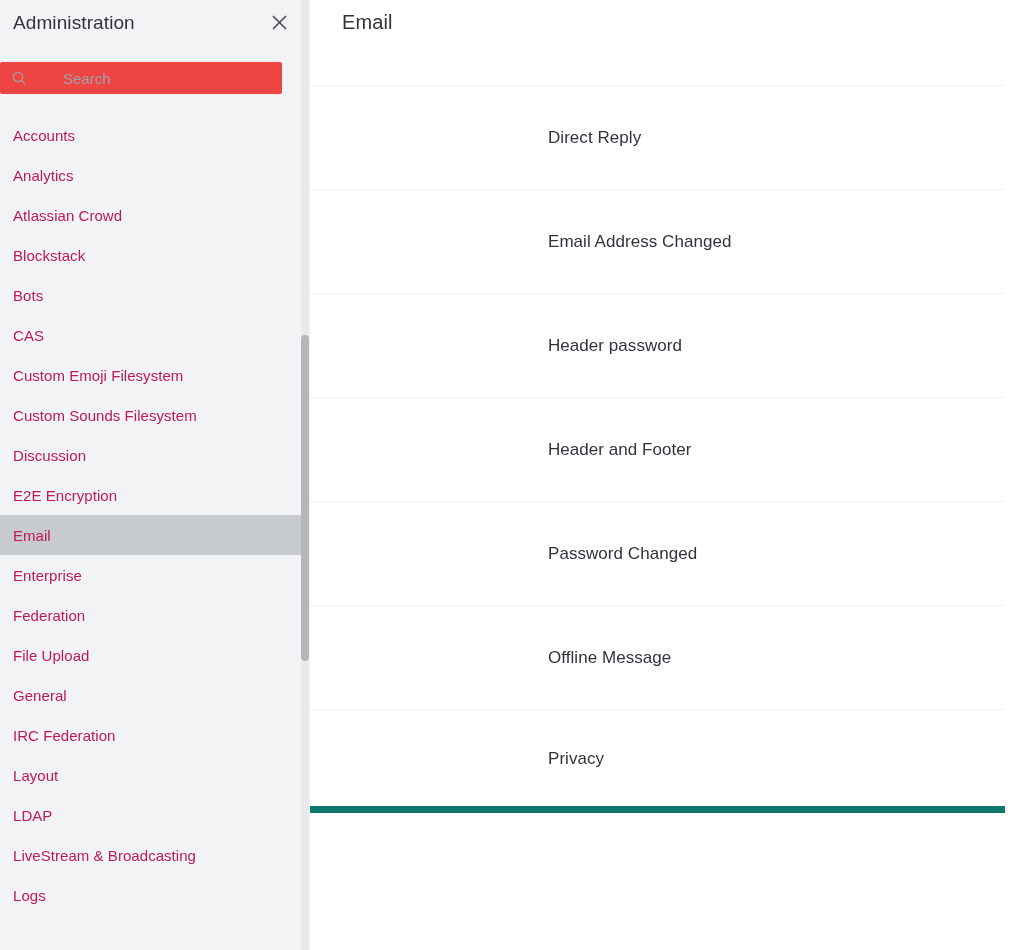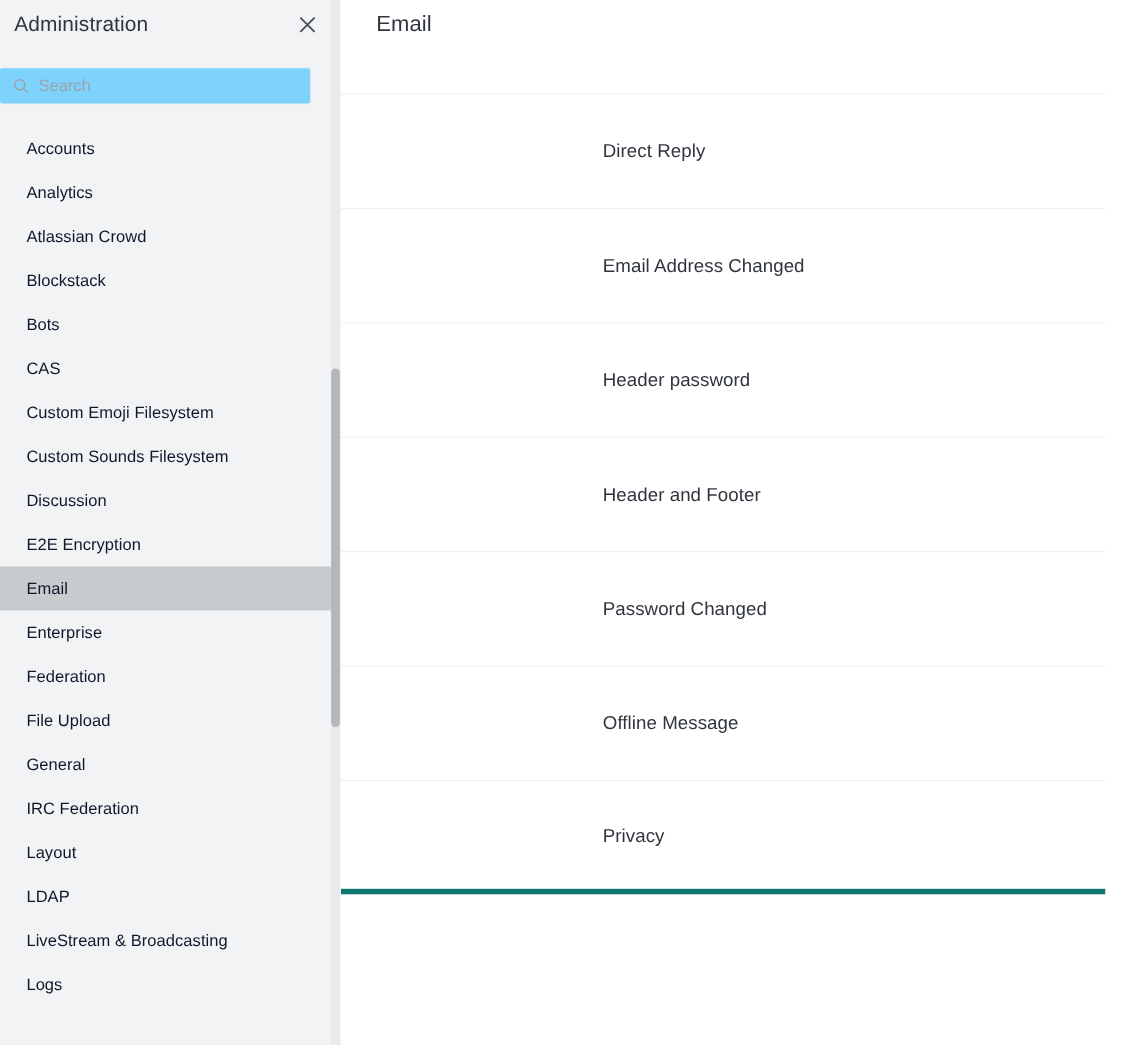--- a/index.html
+++ b/index.html
@@ -61,26 +61,27 @@
   }
   .close-btn svg { display: block; }
 
   .search-wrap {
     padding: 0 28px 0 0;
     margin-top: 17px;
   }
 
   .search-box {
     height: 32px;
-    background: #7dd3fc;
+    background: #ef4444;
     border-radius: 2px;
     display: flex;
     align-items: center;
     padding: 0 10px 0 12px;
     box-shadow: 0 0 0 1px rgba(0,0,0,0.015);
+    gap: 28px;
   }
 
   .search-icon { flex: 0 0 auto; display: flex; align-items: center; margin-right: 9px; }
 
   .search-input {
     flex: 1 1 auto;
     border: none;
     outline: none;
     background: transparent;
     font-family: "Liberation Sans", sans-serif;
@@ -94,24 +95,24 @@
   .nav-list {
     margin-top: 21px;
     list-style: none;
     width: 302px;
   }
 
   .nav-item {
     height: 40px;
     display: flex;
     align-items: center;
-    padding-left: 24px;
+    padding-left: 13px;
     cursor: pointer;
     font-size: 15px;
-    color: #0f172a;
+    color: #be185d;
     letter-spacing: 0.05px;
     white-space: nowrap;
   }
   .nav-item.selected { background: #c8cbce; }
 
   
   .sb-track {
     position: absolute;
     top: 0;
     left: 301px;
@@ -158,21 +159,21 @@
 
   .section-row {
     position: relative;
     height: 104px;
     border-top: 1px solid #eceef0;
     padding-left: 238px;
     display: flex;
     align-items: center;
     cursor: pointer;
   }
-  .section-row:last-child { border-bottom: 5px solid #0f766e; }
+  .section-row:last-child { border-bottom: 7px solid #0f766e; }
 
   .section-title {
     font-size: 17px;
     color: #2f343d;
     font-weight: 400;
     letter-spacing: 0.05px;
     line-height: 1;
   }
 </style>
 </head>

